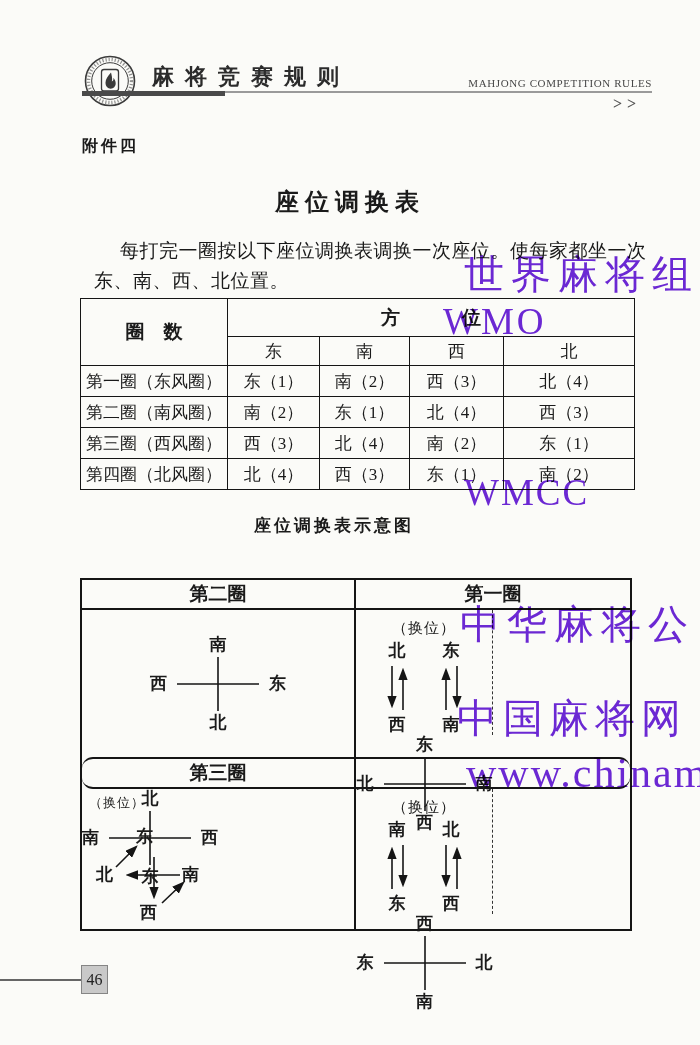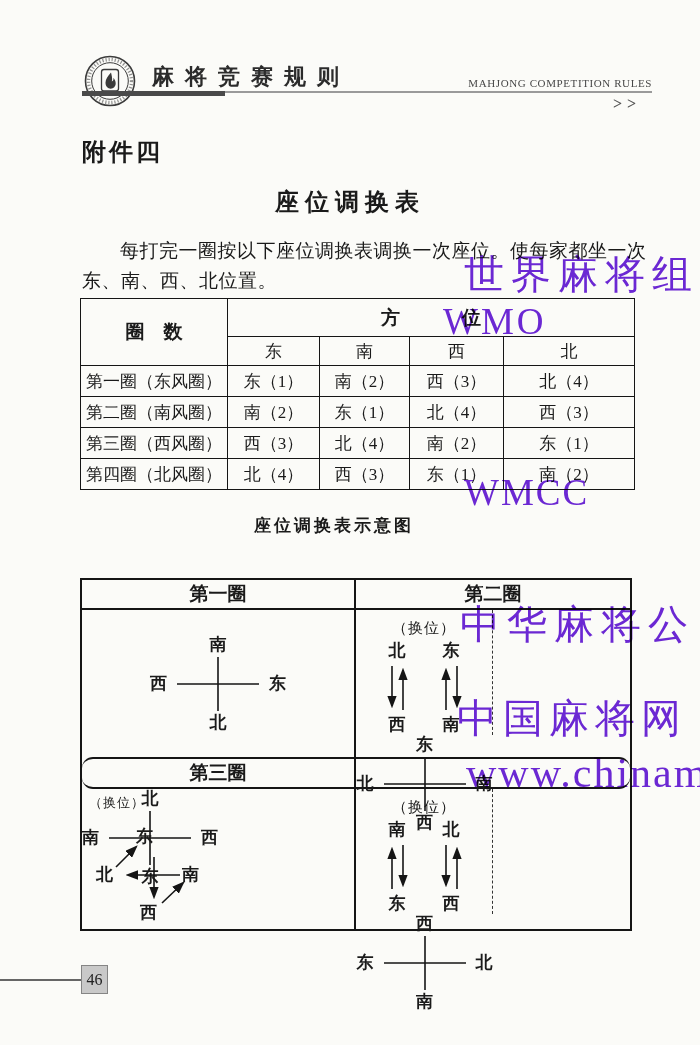--- a/index.html
+++ b/index.html
@@ -9,27 +9,27 @@
   
   .logo{position:absolute;left:84px;top:53px;}
   .title-cn{position:absolute;left:152px;top:62px;font-size:22px;font-weight:bold;
             letter-spacing:11px;font-family:"Liberation Sans","DejaVu Sans",sans-serif;color:#2b2b2b;white-space:nowrap;}
   .title-en{position:absolute;right:48px;top:77px;font-size:11px;color:#474747;letter-spacing:0.6px;white-space:nowrap;}
   .hrule-thick{position:absolute;left:82px;top:91px;width:143px;height:5px;background:#4a4a4a;}
   .hrule-thin{position:absolute;left:225px;top:91px;width:427px;height:1.5px;background:#9a9a9a;}
   .chev{position:absolute;left:613px;top:95px;font-size:16px;color:#555;letter-spacing:5px;font-weight:bold;}
 
   
-  .attachment{position:absolute;left:82px;top:136px;font-size:24px;font-weight:bold;letter-spacing:3px;
+  .attachment{position:absolute;left:82px;top:136px;font-size:16px;font-weight:bold;letter-spacing:3px;
               font-family:"Liberation Sans","DejaVu Sans",sans-serif;white-space:nowrap;}
   .doc-title{position:absolute;left:0;top:186px;width:700px;text-align:center;font-size:24px;font-weight:bold;
              letter-spacing:6px;font-family:"Liberation Sans","DejaVu Sans",sans-serif;white-space:nowrap;}
   .intro{position:absolute;left:82px;top:236px;width:575px;font-size:19px;line-height:30px;letter-spacing:0.5px;}
   .intro .l1{text-indent:38px;white-space:nowrap;}
-  .intro .l2{white-space:nowrap;}
+  .intro .l2{white-space:nowrap;margin-left:12px;}
 
   
   .seat-table{position:absolute;left:80px;top:298px;width:554px;border-collapse:collapse;table-layout:fixed;
               background:transparent;}
   .seat-table td{border:1.5px solid #151515;text-align:center;vertical-align:middle;font-size:17px;
                  padding:0;white-space:nowrap;overflow:hidden;}
   .seat-table .hd{font-size:19px;font-weight:bold;}
   .seat-table tr.rh1{height:38px;}
   .seat-table tr.rh2{height:29px;}
   .seat-table tr.rdata{height:31px;}
@@ -177,22 +177,22 @@
         <td>南（2）</td>
       </tr>
     </tbody>
   </table>
 
   <div class="diagram-title">座位调换表示意图</div>
 
   <div class="diagram">
 
     <div class="drow hrow">
+      <div class="dcell dhead">第二圈</div>
       <div class="dcell dhead">第一圈</div>
-      <div class="dcell dhead">第二圈</div>
     </div>
 
     <div class="drow">
 
       <div class="dcell dbody1">
         <div class="centerbox">
           <div class="cross">
             <span class="lbl">南</span>
             <div class="mid">
               <span class="lbl">西</span>

